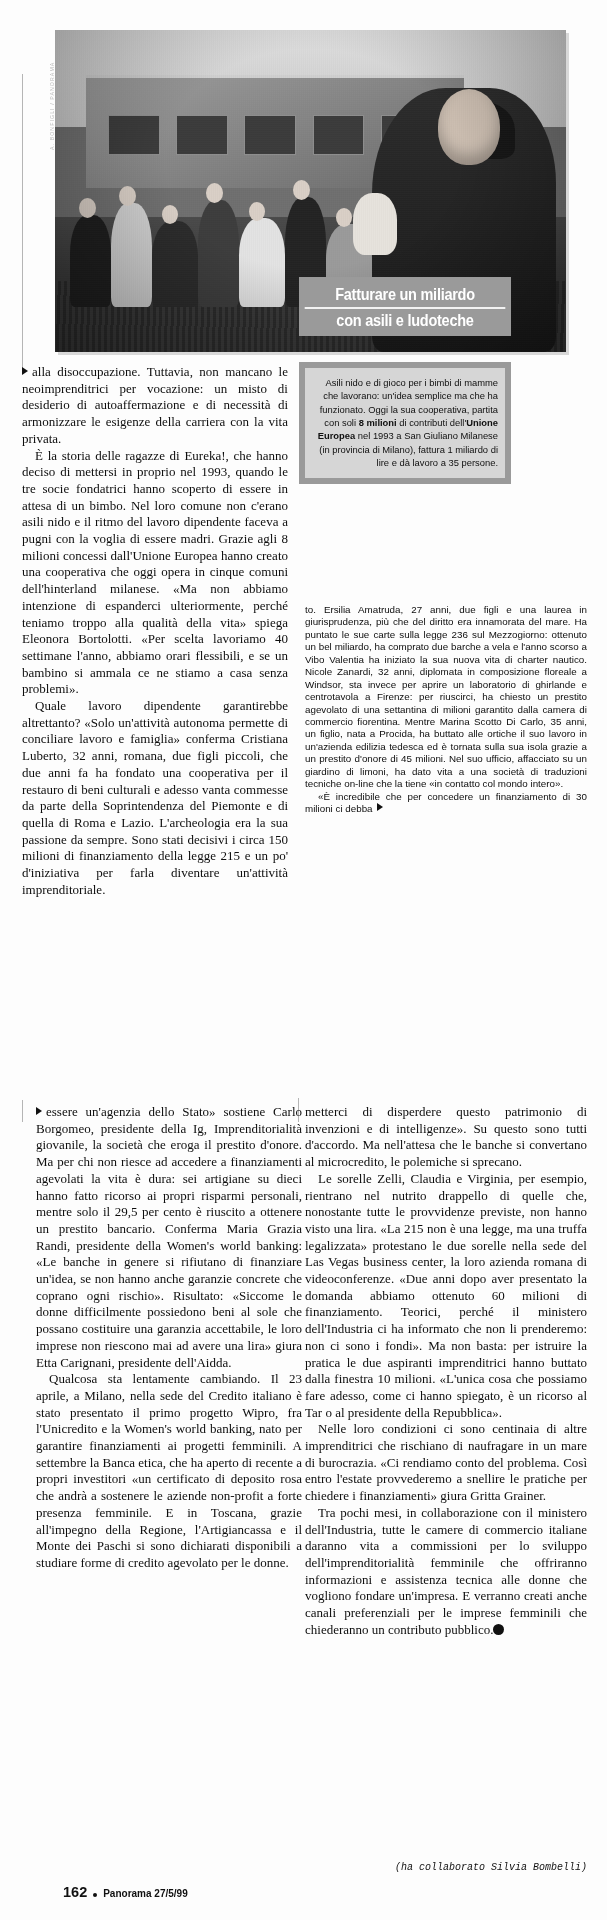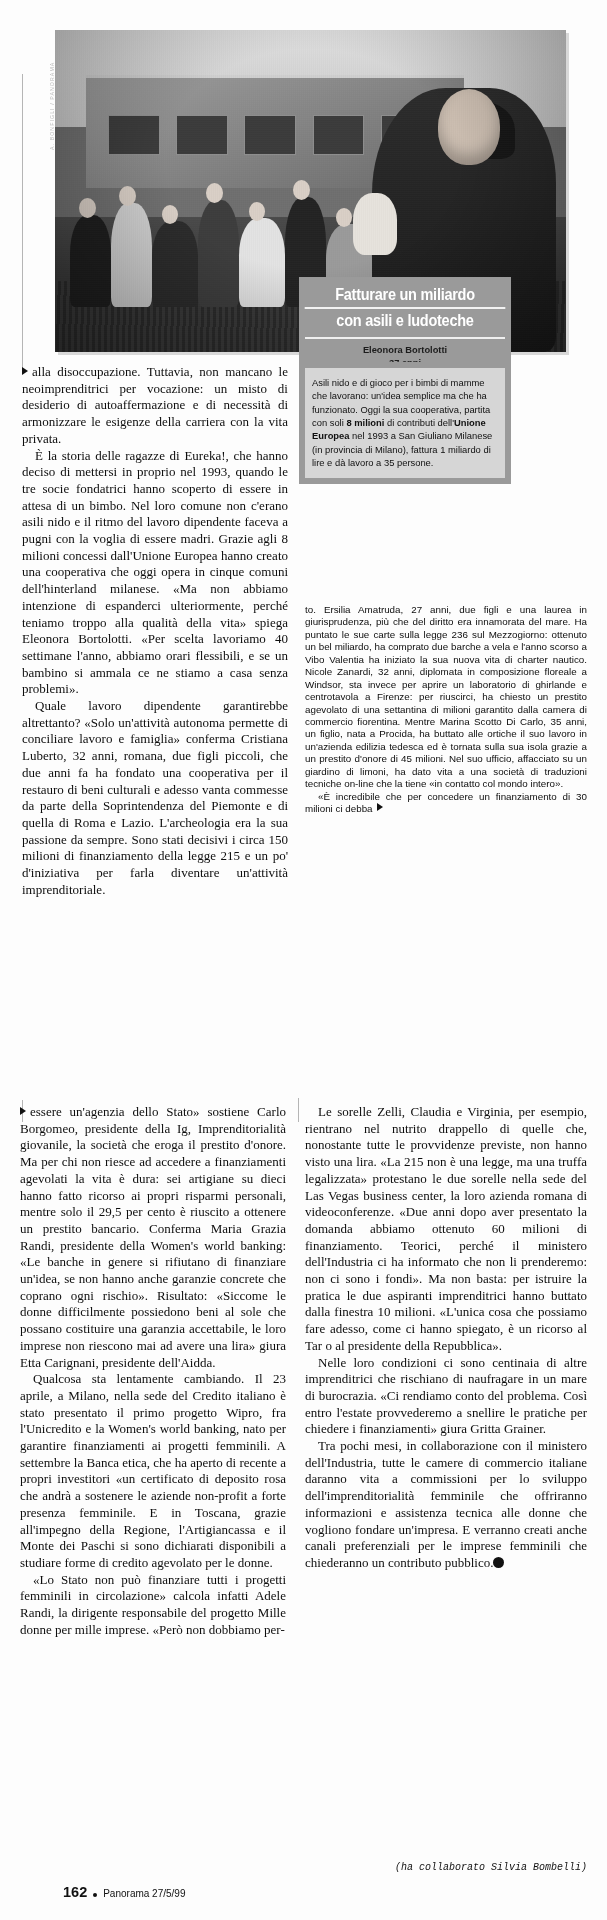--- a/index.html
+++ b/index.html
@@ -135,21 +135,21 @@
   
   .caption-outer{
     position:absolute;left:299px;top:362px;width:212px;
     background:#9a9a9a;
     padding:6px;
     box-sizing:border-box;
   }
   .caption-box{
     background:#d6d6d6;
     padding:8px 7px 9px 7px;
-    text-align:left;
+    text-align:right;
     font-family:"Liberation Sans", sans-serif;
     font-size:9.4px;
     line-height:1.42;
     color:#101010;
   }
   .caption-box b{font-weight:bold;}
 
   
   .col{
     position:absolute;
@@ -198,33 +198,33 @@
     background:#b5b5b5;
   }
   .mid-rule{
     position:absolute;left:298px;top:1098px;width:1px;height:24px;
     background:#b5b5b5;
   }
 
   
   #col-a{left:22px;top:364px;width:266px;}
   #col-b{left:305px;top:604px;width:282px;}
-  #col-c{left:20px;top:1104px;width:266px;}
+  #col-c{left:36px;top:1104px;width:266px;}
   #col-d{left:305px;top:1104px;width:282px;}
 
   
   .footer{
     position:absolute;left:22px;top:1884px;
     font-family:"Liberation Sans", sans-serif;
     color:#111;
     display:flex;align-items:baseline;gap:6px;
   }
   .folio{font-weight:bold;font-size:14.5px;margin-left:41px;}
   .dot{display:inline-block;width:4px;height:4px;border-radius:50%;background:#111;}
-  .pub{font-size:10px;}
+  .pub{font-size:10px;font-weight:bold;}
 
   .collab{
     position:absolute;right:20px;top:1862px;
     font-family:Liberation Mono, monospace;
     font-style:italic;
     font-size:10px;
     color:#111;
   }
 </style>
 </head>
@@ -278,24 +278,20 @@
       <div class="vign"></div>
     </div>
   </div>
 
   <div class="headline-panel">
     <div class="headline">
       <span class="l1">Fatturare un miliardo</span>
       <span class="rule"></span>
       <span class="l2">con asili e ludoteche</span>
     </div>
-    <div class="byline">
-      <div>Eleonora Bortolotti</div>
-      <div>37 anni</div>
-    </div>
   </div>
 
   <div class="caption-outer">
     <div class="caption-box">
       <span>Asili nido e di gioco per i bimbi di mamme che lavorano: un'idea semplice ma che ha funzionato. Oggi la sua cooperativa, partita con soli </span><b>8 milioni</b><span> di contributi dell'</span><b>Unione Europea</b><span> nel 1993 a San Giuliano Milanese (in provincia di Milano), fattura 1 miliardo di lire e dà lavoro a 35 persone.</span>
     </div>
   </div>
 
   <div class="col serif" id="col-a">
     <p class="first"><span class="arrow"></span><span>alla disoccupazione. Tuttavia, non mancano le neoimprenditrici per vocazione: un misto di desiderio di autoaffermazione e di necessità di armonizzare le esigenze della carriera con la vita privata.</span></p>
@@ -304,24 +300,24 @@
   </div>
 
   <div class="col sans" id="col-b">
     <p class="first"><span>to. Ersilia Amatruda, 27 anni, due figli e una laurea in giurisprudenza, più che del diritto era innamorata del mare. Ha puntato le sue carte sulla legge 236 sul Mezzogiorno: ottenuto un bel miliardo, ha comprato due barche a vela e l'anno scorso a Vibo Valentia ha iniziato la sua nuova vita di charter nautico. Nicole Zanardi, 32 anni, diplomata in composizione floreale a Windsor, sta invece per aprire un laboratorio di ghirlande e centrotavola a Firenze: per riuscirci, ha chiesto un prestito agevolato di una settantina di milioni garantito dalla camera di commercio fiorentina. Mentre Marina Scotto Di Carlo, 35 anni, un figlio, nata a Procida, ha buttato alle ortiche il suo lavoro in un'azienda edilizia tedesca ed è tornata sulla sua isola grazie a un prestito d'onore di 45 milioni. Nel suo ufficio, affacciato su un giardino di limoni, ha dato vita a una società di traduzioni tecniche on-line che la tiene «in contatto col mondo intero».</span></p>
     <p><span>«È incredibile che per concedere un finanziamento di 30 milioni ci debba</span><span class="arrow-end"></span></p>
   </div>
 
   <div class="col serif" id="col-c">
     <p class="first"><span class="arrow"></span><span>essere un'agenzia dello Stato» sostiene Carlo Borgomeo, presidente della Ig, Imprenditorialità giovanile, la società che eroga il prestito d'onore. Ma per chi non riesce ad accedere a finanziamenti agevolati la vita è dura: sei artigiane su dieci hanno fatto ricorso ai propri risparmi personali, mentre solo il 29,5 per cento è riuscito a ottenere un prestito bancario. Conferma Maria Grazia Randi, presidente della Women's world banking: «Le banche in genere si rifiutano di finanziare un'idea, se non hanno anche garanzie concrete che coprano ogni rischio». Risultato: «Siccome le donne difficilmente possiedono beni al sole che possano costituire una garanzia accettabile, le loro imprese non riescono mai ad avere una lira» giura Etta Carignani, presidente dell'Aidda.</span></p>
     <p><span>Qualcosa sta lentamente cambiando. Il 23 aprile, a Milano, nella sede del Credito italiano è stato presentato il primo progetto Wipro, fra l'Unicredito e la Women's world banking, nato per garantire finanziamenti ai progetti femminili. A settembre la Banca etica, che ha aperto di recente a propri investitori «un certificato di deposito rosa che andrà a sostenere le aziende non-profit a forte presenza femminile. E in Toscana, grazie all'impegno della Regione, l'Artigiancassa e il Monte dei Paschi si sono dichiarati disponibili a studiare forme di credito agevolato per le donne.</span></p>
-    <p><span>«Lo Stato non può finanziare tutti i progetti femminili in circolazione» calcola infatti Adele Randi, la dirigente responsabile del progetto Mille donne per mille imprese. «Però non dobbiamo per-</span></p>
   </div>
 
   <div class="col serif" id="col-d">
+    <p class="first"><span>metterci di disperdere questo patrimonio di invenzioni e di intelligenze». Su questo sono tutti d'accordo. Ma nell'attesa che le banche si convertano al microcredito, le polemiche si sprecano.</span></p>
     <p><span>Le sorelle Zelli, Claudia e Virginia, per esempio, rientrano nel nutrito drappello di quelle che, nonostante tutte le provvidenze previste, non hanno visto una lira. «La 215 non è una legge, ma una truffa legalizzata» protestano le due sorelle nella sede del Las Vegas business center, la loro azienda romana di videoconferenze. «Due anni dopo aver presentato la domanda abbiamo ottenuto 60 milioni di finanziamento. Teorici, perché il ministero dell'Industria ci ha informato che non li prenderemo: non ci sono i fondi». Ma non basta: per istruire la pratica le due aspiranti imprenditrici hanno buttato dalla finestra 10 milioni. «L'unica cosa che possiamo fare adesso, come ci hanno spiegato, è un ricorso al Tar o al presidente della Repubblica».</span></p>
     <p><span>Nelle loro condizioni ci sono centinaia di altre imprenditrici che rischiano di naufragare in un mare di burocrazia. «Ci rendiamo conto del problema. Così entro l'estate provvederemo a snellire le pratiche per chiedere i finanziamenti» giura Gritta Grainer.</span></p>
     <p><span>Tra pochi mesi, in collaborazione con il ministero dell'Industria, tutte le camere di commercio italiane daranno vita a commissioni per lo sviluppo dell'imprenditorialità femminile che offriranno informazioni e assistenza tecnica alle donne che vogliono fondare un'impresa. E verranno creati anche canali preferenziali per le imprese femminili che chiederanno un contributo pubblico.</span><span class="endmark"></span></p>
   </div>
 
   <div class="collab">(ha collaborato Silvia Bombelli)</div>
 
   <div class="footer">
     <span class="folio">162</span>
     <span class="dot"></span>

